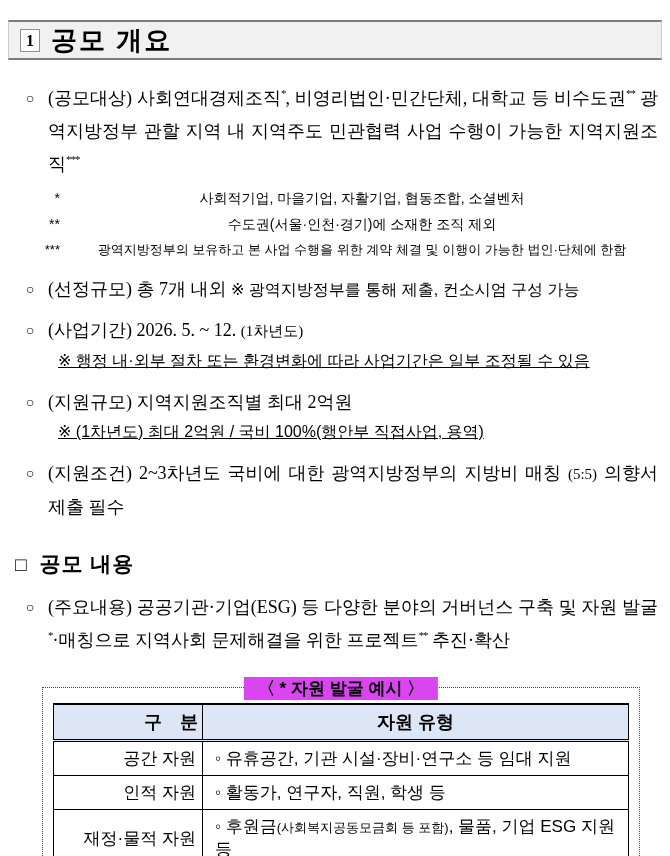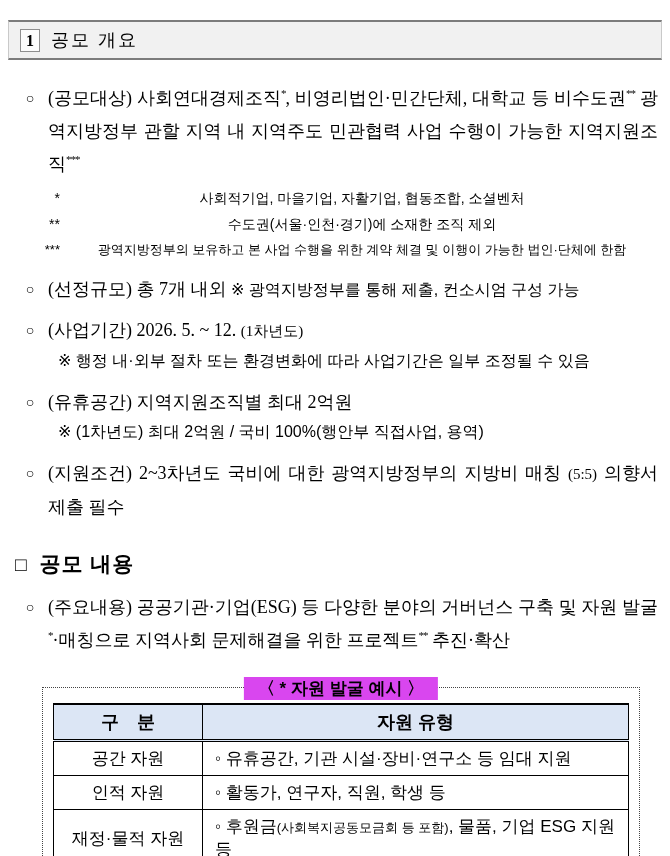--- a/index.html
+++ b/index.html
@@ -16,21 +16,21 @@
     border-top:2px solid #7c7c7c; border-bottom:2px solid #7c7c7c;
     border-left:1px solid #c9c9c9; border-right:1px solid #c9c9c9;
     display:flex; align-items:center; gap:11px; padding-left:11px;
   }
   .num-box {
     border:1px solid #8f8f8f; background:#fcfcfc;
     padding:0 5px; font-size:16px; font-weight:bold; line-height:21px;
   }
   .bar-title {
     font-family:"Liberation Sans","DejaVu Sans",sans-serif;
-    font-weight:normal; font-size:18px; letter-spacing:2px;
+    font-weight:bold; font-size:26px; letter-spacing:2px;
   }
 
   .content { padding:0 12px; }
 
   
   .bullet { display:flex; align-items:flex-start; }
   .bullet .marker { flex:0 0 36px; text-align:center; font-size:14px; line-height:33px; }
   .bullet .btext  { flex:1; font-size:18px; line-height:33px; text-align:justify; }
   .b-label { font-weight:normal; }
   sup.star { font-size:11px; vertical-align:super; line-height:0; letter-spacing:-1px; }
@@ -40,21 +40,21 @@
   
   .footnotes { margin-top:4px; }
   .footnote { display:flex; font-family:"Liberation Sans","DejaVu Sans",sans-serif;
               font-size:14px; line-height:26px; }
   .footnote .fn-marker { flex:0 0 48px; text-align:right; padding-right:6px; }
   .footnote .fn-text { flex:1;text-align:center; }
   .footnote.fn-tight { font-size:13px; }
 
   
   .subnote { font-family:"Liberation Sans","DejaVu Sans",sans-serif;
-             font-size:16px; line-height:25px; margin-left:46px; text-align:justify; }
+             font-size:16px; line-height:25px; margin-left:46px; text-align:justify;text-decoration:underline; }
   .subnote.arrow { margin-left:64px; }
 
   
   .mt-main   { margin-top:22px; }
   .mt-item   { margin-top:10px; }
   .mt-item2  { margin-top:8px;  }
   .mt-item3  { margin-top:13px; }
 
   
   .sec2-head {
@@ -79,21 +79,21 @@
     font-family:"Liberation Sans","DejaVu Sans",sans-serif; font-size:17px;
     border-left:1px solid #000; border-right:1px solid #000; }
   table.res th {
     background:#dce6f5; font-weight:bold;
     border-top:2px solid #000; border-bottom:3px double #000;
     padding:5px 4px; font-size:18px; white-space:pre;
   }
   table.res td { border-bottom:1px solid #000; padding:5px 6px; }
   table.res tr:last-child td { border-bottom:2px solid #000; }
   table.res th + th, table.res td + td { border-left:1px solid #000; }
-  .col-label { width:136px; text-align:center; white-space:nowrap; }
+  .col-label { width:136px; text-align:right; white-space:nowrap; }
   .col-value { text-align:left; padding-left:12px !important; }
   .cell-small { font-size:13px; }
 </style>
 </head>
 <body>
 
 <div class="page">
 
   <div class="section-bar">
     <span class="num-box">1</span>
@@ -128,21 +128,21 @@
     </div>
 
     <div class="bullet mt-item2">
       <span class="marker">○</span>
       <span class="btext"><span class="b-label">(사업기간)</span><span> 2026. 5. ~ 12. </span><span class="small-inline">(1차년도)</span></span>
     </div>
     <div class="subnote">※ 행정 내·외부 절차 또는 환경변화에 따라 사업기간은 일부 조정될 수 있음</div>
 
     <div class="bullet mt-item3">
       <span class="marker">○</span>
-      <span class="btext"><span class="b-label">(유휴공간)</span><span> 지역지원조직별 최대 2억원</span></span>
+      <span class="btext"><span class="b-label">(지원규모)</span><span> 지역지원조직별 최대 2억원</span></span>
     </div>
     <div class="subnote">※ (1차년도) 최대 2억원 / 국비 100%(행안부 직접사업, 용역)</div>
 
     <div class="bullet mt-item3">
       <span class="marker">○</span>
       <span class="btext"><span class="b-label">(지원조건)</span><span> 2~3차년도 국비에 대한 광역지방정부의 지방비 매칭 </span><span class="small-inline">(5:5)</span><span> 의향서 제출 필수</span></span>
     </div>
 
     <div class="sec2-head">
       <span class="sq-icon">□</span>

